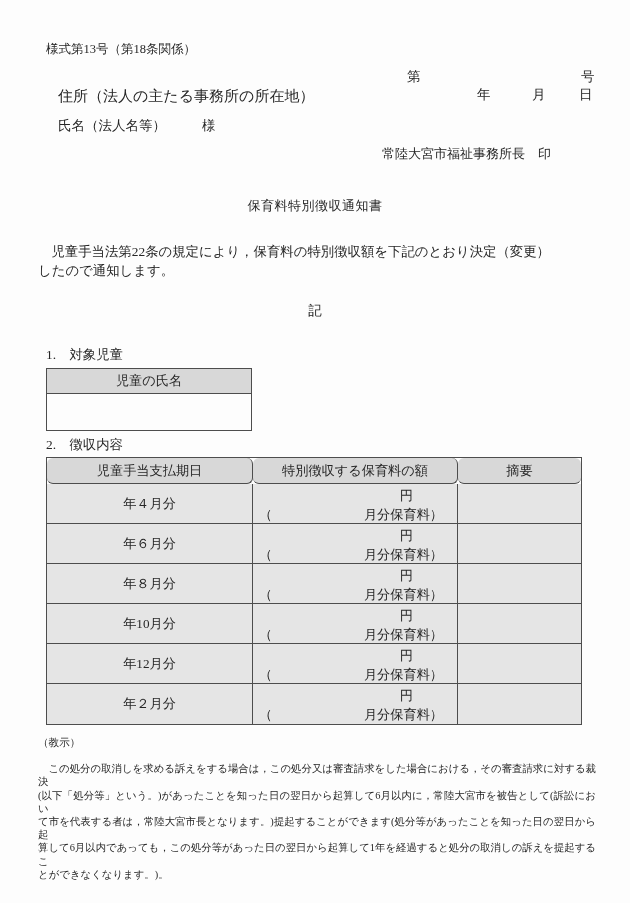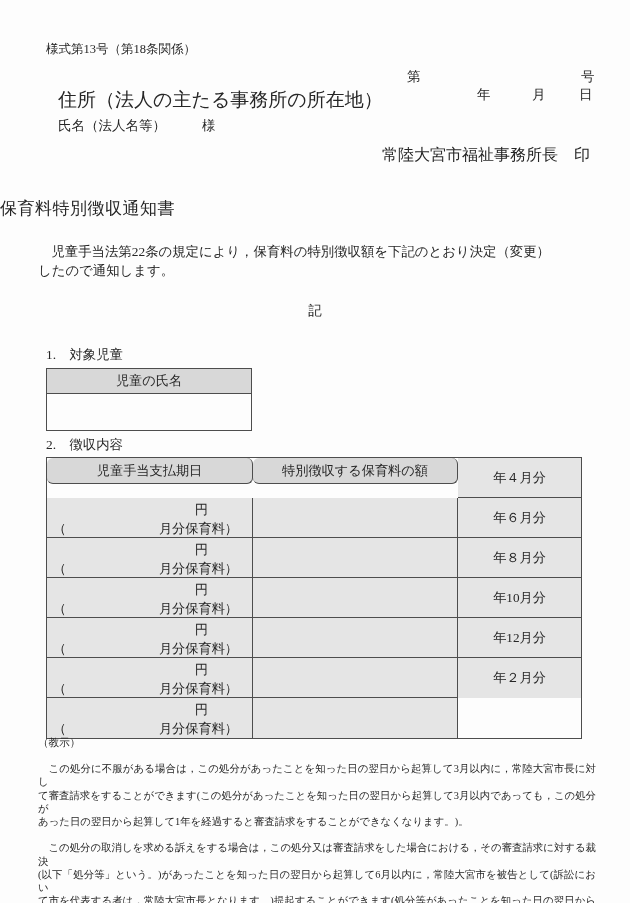--- a/index.html
+++ b/index.html
@@ -10,31 +10,32 @@
     background:#fdfdfd;
     font-family:"Liberation Serif","DejaVu Serif",serif;
     color:#262626;
     overflow:hidden;
   }
   .abs { position:absolute; white-space:pre-line; }
 
   .form-label   { left:46px;  top:41px;  font-size:12.5px; }
   .docno-dai    { left:407px; top:68px;  font-size:13.5px; }
   .docno-go     { left:581px; top:68px;  font-size:13.5px; }
-  .addr-label   { left:58px;  top:87px;  font-size:19px;font-family:Liberation Mono, monospace; }
+  .addr-label   { left:58px;  top:87px;  font-size:15px;font-family:Liberation Mono, monospace; }
   .date-year    { left:477px; top:86px;  font-size:13.5px; }
   .date-month   { left:532px; top:86px;  font-size:13.5px; }
   .date-day     { left:579px; top:86px;  font-size:13.5px; }
   .name-label   { left:58px;  top:117px; font-size:13.5px; }
   .name-sama    { left:202px; top:117px; font-size:13.5px; }
-  .issuer       { left:382px; top:145px; font-size:16px; }
+  .issuer       { left:382px; top:145px; font-size:13px; }
 
   .doc-title {
     left:0; right:0; top:197px;
-    font-size:17px; letter-spacing:0.5px;
+    text-align:center;
+    font-size:13px; letter-spacing:0.5px;
   }
   .body-para {
     left:38px; top:242px; width:540px;
     font-size:13.4px; line-height:19px;
   }
   .ki-mark {
     left:0; right:0; top:302px;
     text-align:center; font-size:13.5px;
   }
 
@@ -131,20 +132,21 @@
   <div class="t1">
     <div class="t1-header">児童の氏名</div>
     <div class="t1-body"></div>
   </div>
 
   <div class="abs sec-heading sec2-heading">2.　徴収内容</div>
 
   <div class="t2">
     <div class="cell head">児童手当支払期日</div>
     <div class="cell head">特別徴収する保育料の額</div>
+    <div class="cell head">摘要</div>
 
     <div class="cell period">年４月分</div>
     <div class="cell amt">
       <div class="amt-yen">円</div>
       <div class="amt-paren">
         <span>（</span>
         <span>月分保育料）</span>
       </div>
     </div>
     <div class="cell remark"></div>
@@ -195,23 +197,20 @@
       <div class="amt-paren">
         <span>（</span>
         <span>月分保育料）</span>
       </div>
     </div>
     <div class="cell remark last-row"></div>
   </div>
 
   <div class="abs notes-heading">（教示）</div>
   <div class="abs notes-body">
-    <p>　この処分に不服がある場合は，この処分があったことを知った日の翌日から起算して3月以内に，常陸大宮市長に対し
-て審査請求をすることができます(この処分があったことを知った日の翌日から起算して3月以内であっても，この処分が
-あった日の翌日から起算して1年を経過すると審査請求をすることができなくなります。)。</p>
     <p>　この処分の取消しを求める訴えをする場合は，この処分又は審査請求をした場合における，その審査請求に対する裁決
 (以下「処分等」という。)があったことを知った日の翌日から起算して6月以内に，常陸大宮市を被告として(訴訟におい
 て市を代表する者は，常陸大宮市長となります。)提起することができます(処分等があったことを知った日の翌日から起
 算して6月以内であっても，この処分等があった日の翌日から起算して1年を経過すると処分の取消しの訴えを提起するこ
 とができなくなります。)。</p>
   </div>
 
 </div>
 
 </body></html>

